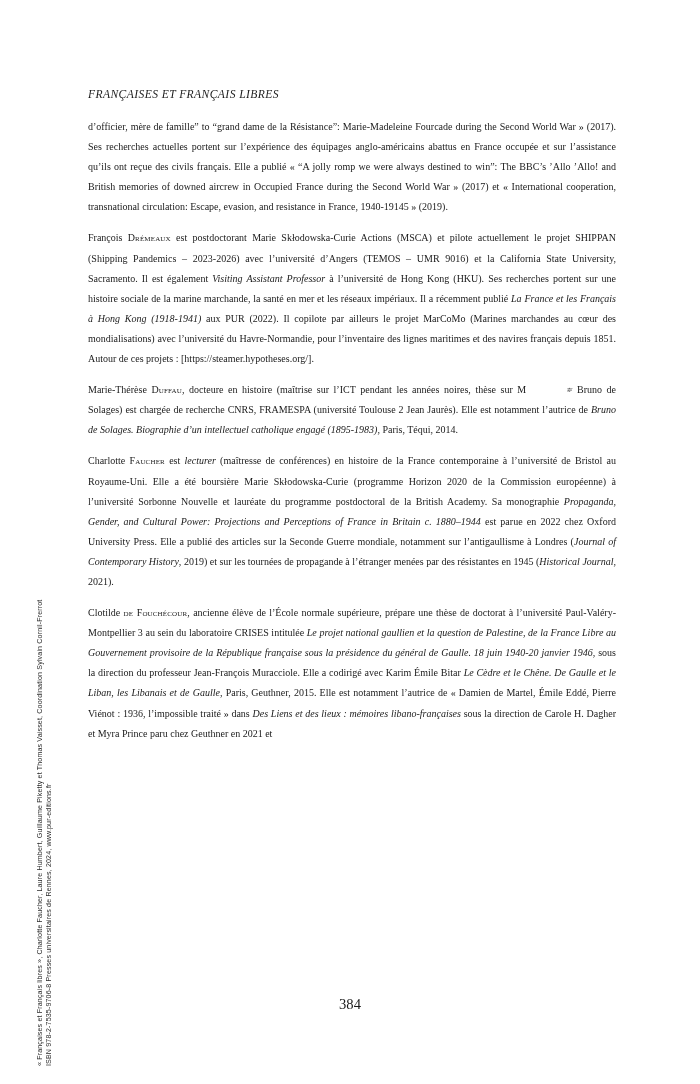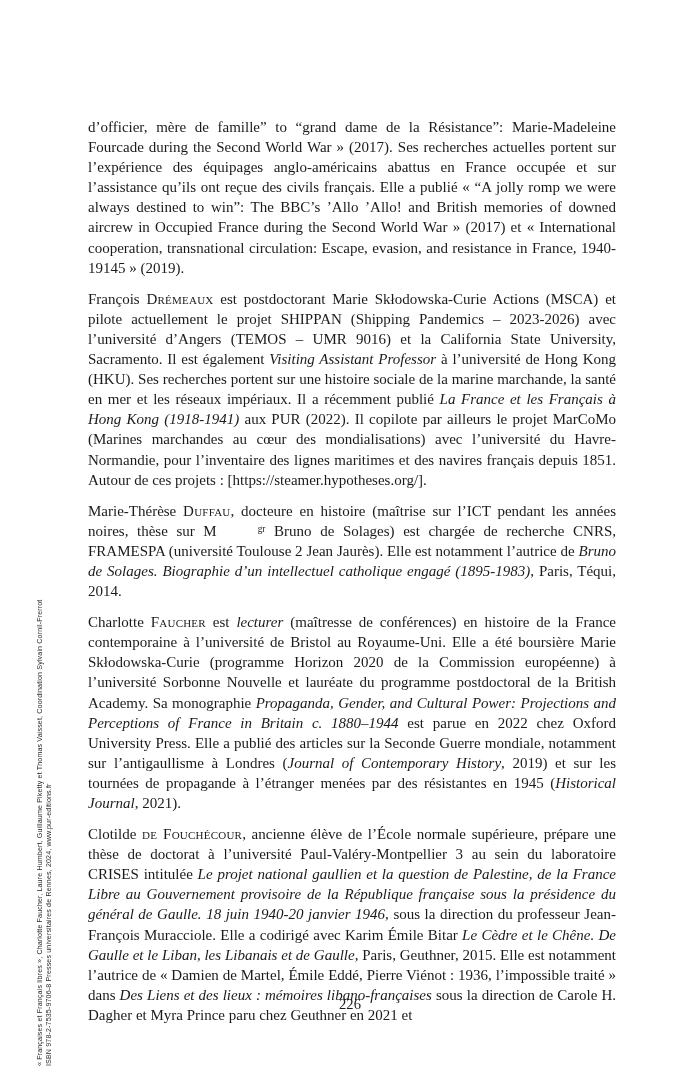--- a/index.html
+++ b/index.html
@@ -62,21 +62,21 @@
     letter-spacing: 0.035em;
     color: #1c1c1c;
   }
 
   
   .textblock {
     position: absolute;
     left: 88px;
     top: 117px;
     width: 528px;
-    font-size: 15px;
+    font-size: 10px;
     line-height: 20.1px;
     text-align: justify;
     text-justify: inter-word;
     hyphens: manual;
   }
   .textblock p {
     margin: 0 0 11px 0;
   }
   .textblock p:last-child {
     margin-bottom: 6px;
@@ -112,30 +112,31 @@
 </head>
 <body>
 
 <div class="page">
 
   <div class="sidebar-rail">
     <div class="sidebar-text sidebar-line1">« Françaises et Français libres », Charlotte Faucher, Laure Humbert, Guillaume Piketty et Thomas Vaisset, Coordination Sylvain Cornil-Frerrot</div>
     <div class="sidebar-text sidebar-line2">ISBN 978-2-7535-9706-8 Presses universitaires de Rennes, 2024, www.pur-editions.fr</div>
   </div>
 
+  <div class="running-head">FRANÇAISES ET FRANÇAIS LIBRES</div>
 
   <div class="textblock">
 
     <p><span>d’officier, mère de famille” to “grand dame de la Résistance”: Marie-Madeleine Fourcade during the Second World War » (2017). Ses recherches actuelles portent sur l’expérience des équipages anglo-américains abattus en France occupée et sur l’assistance qu’ils ont reçue des civils français. Elle a publié « “A jolly romp we were always destined to win”: The BBC’s ’Allo ’Allo! and British memories of downed aircrew in Occupied France during the Second World War » (2017) et « International cooperation, transnational circulation: Escape, evasion, and resistance in France, 1940-19145 » (2019).</span></p>
 
     <p><span>François </span><span class="sc">Drémeaux</span><span> est postdoctorant Marie Skłodowska-Curie Actions (MSCA) et pilote actuellement le projet SHIPPAN (Shipping Pandemics – 2023-2026) avec l’université d’Angers (TEMOS – UMR 9016) et la California State University, Sacramento. Il est également </span><i>Visiting Assistant Professor</i><span> à l’université de Hong Kong (HKU). Ses recherches portent sur une histoire sociale de la marine marchande, la santé en mer et les réseaux impériaux. Il a récemment publié </span><i>La France et les Français à Hong Kong (1918-1941)</i><span> aux PUR (2022). Il copilote par ailleurs le projet MarCoMo (Marines marchandes au cœur des mondialisations) avec l’université du Havre-Normandie, pour l’inventaire des lignes maritimes et des navires français depuis 1851. Autour de ces projets : [https://steamer.hypotheses.org/].</span></p>
 
     <p><span>Marie-Thérèse </span><span class="sc">Duffau</span><span>, docteure en histoire (maîtrise sur l’ICT pendant les années noires, thèse sur M</span><sup class="ord">gr</sup><span> Bruno de Solages) est chargée de recherche CNRS, FRAMESPA (université Toulouse 2 Jean Jaurès). Elle est notamment l’autrice de </span><i>Bruno de Solages. Biographie d’un intellectuel catholique engagé (1895-1983)</i><span>, Paris, Téqui, 2014.</span></p>
 
     <p><span>Charlotte </span><span class="sc">Faucher</span><span> est </span><i>lecturer</i><span> (maîtresse de conférences) en histoire de la France contemporaine à l’université de Bristol au Royaume-Uni. Elle a été boursière Marie Skłodowska-Curie (programme Horizon 2020 de la Commission européenne) à l’université Sorbonne Nouvelle et lauréate du programme postdoctoral de la British Academy. Sa monographie </span><i>Propaganda, Gender, and Cultural Power: Projections and Perceptions of France in Britain c. 1880–1944</i><span> est parue en 2022 chez Oxford University Press. Elle a publié des articles sur la Seconde Guerre mondiale, notamment sur l’antigaullisme à Londres (</span><i>Journal of Contemporary History</i><span>, 2019) et sur les tournées de propagande à l’étranger menées par des résistantes en 1945 (</span><i>Historical Journal</i><span>, 2021).</span></p>
 
     <p><span>Clotilde </span><span class="sc">de Fouchécour</span><span>, ancienne élève de l’École normale supérieure, prépare une thèse de doctorat à l’université Paul-Valéry-Montpellier 3 au sein du laboratoire CRISES intitulée </span><i>Le projet national gaullien et la question de Palestine, de la France Libre au Gouvernement provisoire de la République française sous la présidence du général de Gaulle. 18 juin 1940-20 janvier 1946</i><span>, sous la direction du professeur Jean-François Muracciole. Elle a codirigé avec Karim Émile Bitar </span><i>Le Cèdre et le Chêne. De Gaulle et le Liban, les Libanais et de Gaulle</i><span>, Paris, Geuthner, 2015. Elle est notamment l’autrice de « Damien de Martel, Émile Eddé, Pierre Viénot : 1936, l’impossible traité » dans </span><i>Des Liens et des lieux : mémoires libano-françaises</i><span> sous la direction de Carole H. Dagher et Myra Prince paru chez Geuthner en 2021 et</span></p>
 
   </div>
 
-  <div class="folio">226</div>
+  <div class="folio">384</div>
 
 </div>
 
 </body></html>

